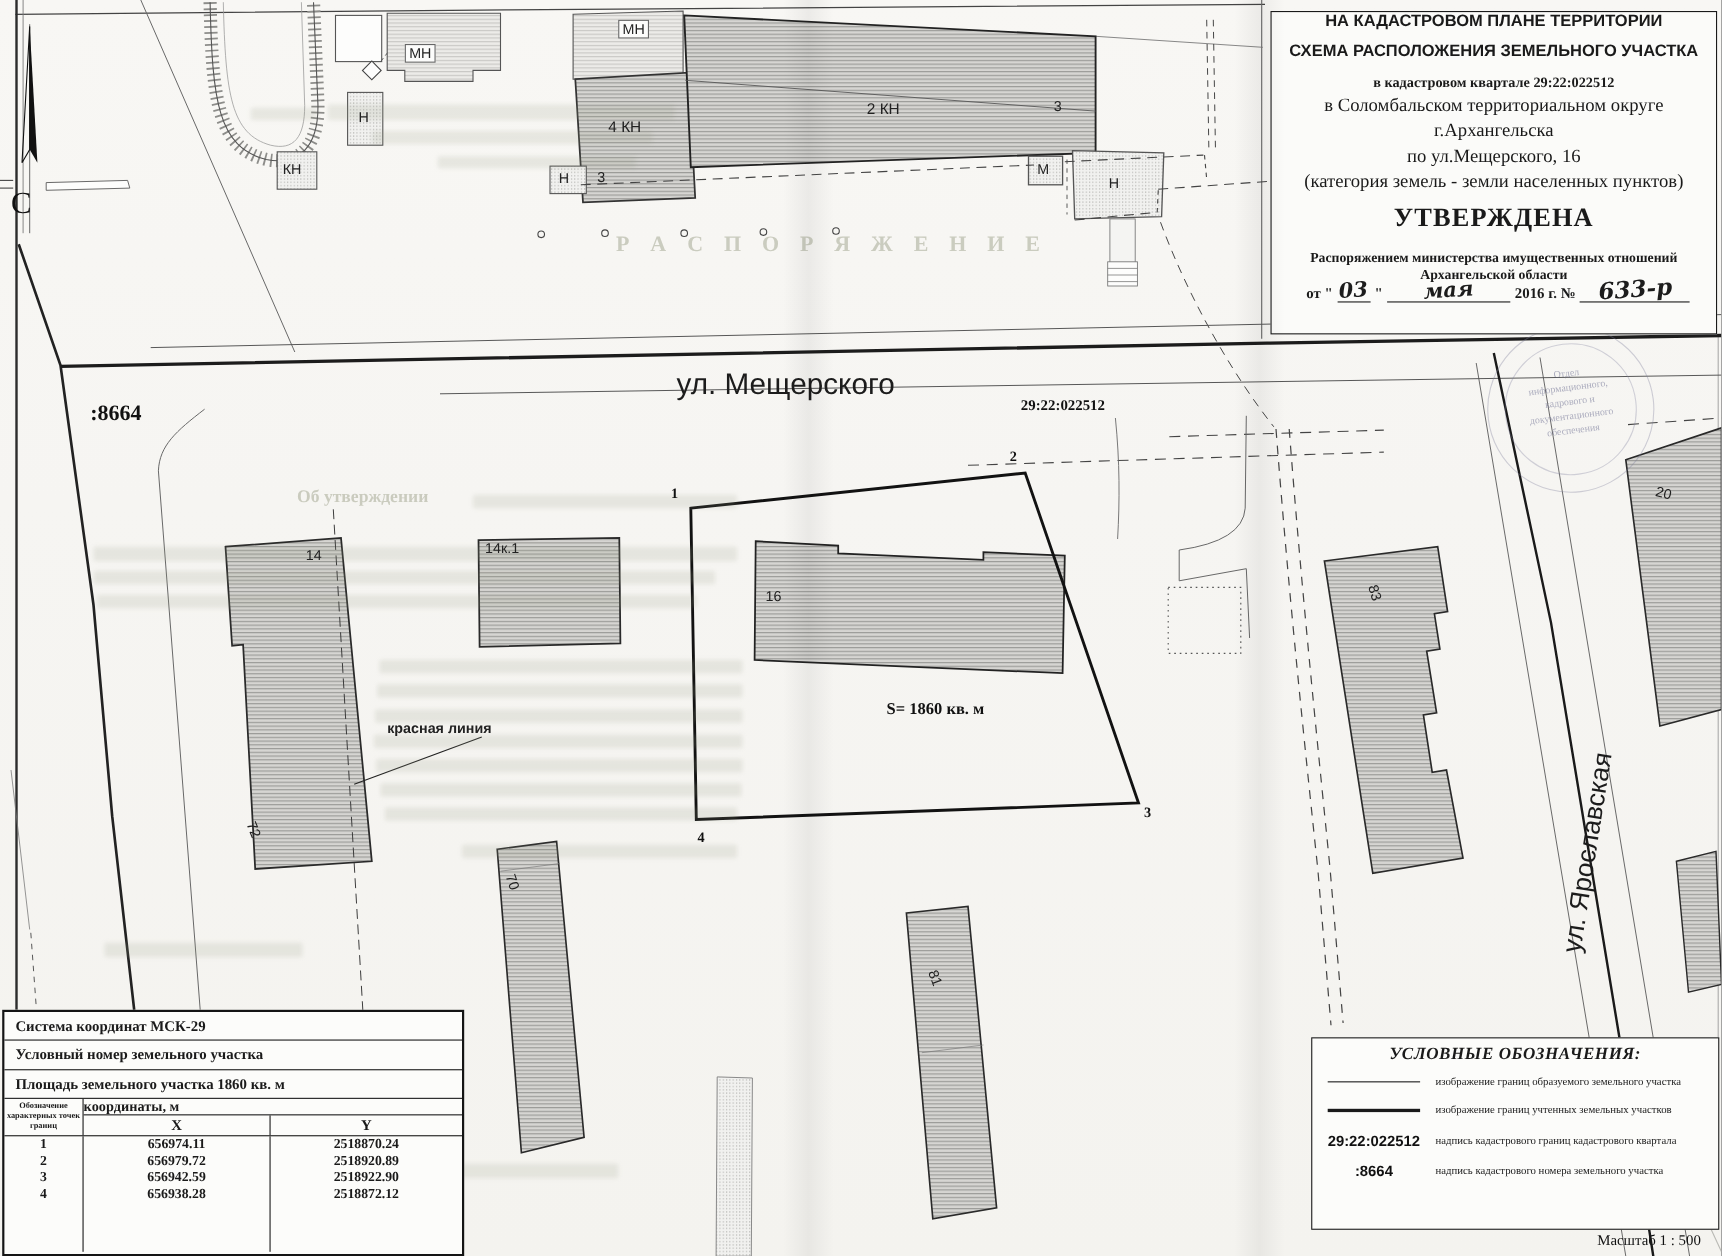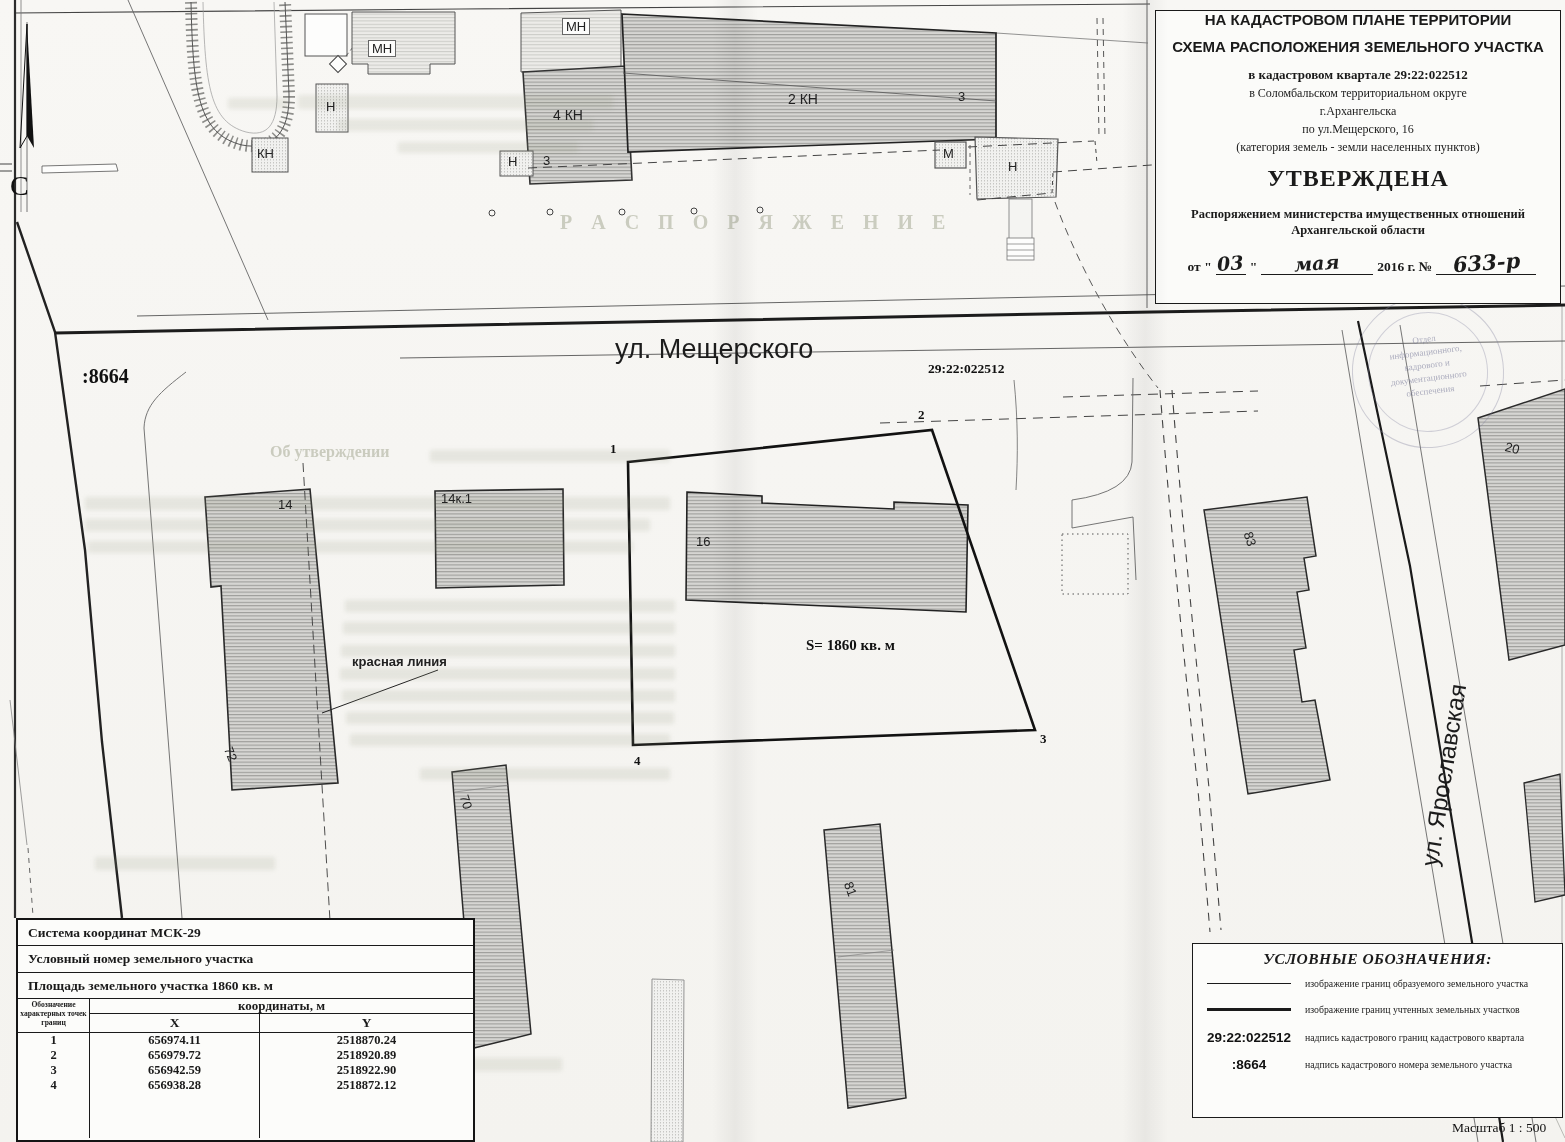--- a/index.html
+++ b/index.html
@@ -19,33 +19,33 @@
   .smudge{position:absolute; background:rgba(148,152,130,0.17); filter:blur(2px); border-radius:2px;}
   .ghost-txt{position:absolute; font-family:"Liberation Serif", serif; font-weight:bold; color:rgba(140,146,120,0.42); filter:blur(0.6px); white-space:nowrap; line-height:1;}
   
   #stamp{position:absolute; left:1352px; top:296px; width:150px; height:150px; border:1.6px solid rgba(125,125,155,0.35); border-radius:50%; transform:rotate(-7deg);}
   #stamp .inner{position:absolute; left:15px; top:15px; right:15px; bottom:15px; border:1px solid rgba(125,125,155,0.32); border-radius:50%;}
   #stamp .stxt{position:absolute; left:0; right:0; top:36px; text-align:center; font-size:9px; line-height:1.45; color:rgba(110,112,145,0.55); font-family:"Liberation Serif", serif;}
   
   #titleblock{position:absolute; left:1155px; top:10px; width:406px; height:294px; background:#fbfbf9; border:1.6px solid #1a1a1a; box-sizing:border-box; text-align:center;}
   #titleblock .h1{font-family:"Liberation Sans", sans-serif; font-weight:bold; font-size:15px; line-height:1.25; margin-top:8px;}
   #titleblock .qline{font-weight:bold; font-size:13px; margin-top:10px;}
-  #titleblock .nline{font-size:12px; margin-top:3px;}
+  #titleblock .nline{font-size:17px; margin-top:3px;}
   #titleblock .appr{font-weight:bold; font-size:24px; letter-spacing:1px; margin-top:10px;}
   #titleblock .ord{font-weight:bold; font-size:12.5px; line-height:1.3; margin-top:14px;}
   #dateline{position:absolute; left:18px; right:10px; top:243px; display:flex; align-items:flex-end; justify-content:center; gap:4px; font-weight:bold; font-size:13.5px;}
   .blank{display:inline-block; border-bottom:1.5px solid #1a1a1a; text-align:center;}
   .hand{font-family:"DejaVu Serif", serif; font-style:italic; font-weight:bold; font-size:19px; color:#1c1c1c; display:inline-block; transform:rotate(-4deg); line-height:0.9;}
   
-  #ctable{position:absolute; left:16px; top:918px; width:459px; height:224px; background:#fcfcfa; border:2px solid #141414; box-sizing:border-box; font-family:"Liberation Serif", serif;}
+  #ctable{position:absolute; left:2px; top:918px; width:420px; height:224px; background:#fcfcfa; border:2px solid #141414; box-sizing:border-box; font-family:"Liberation Serif", serif;}
   #ctable .trow{border-bottom:1.5px solid #1a1a1a; font-weight:bold; font-size:13.5px; padding-left:10px; box-sizing:border-box; display:flex; align-items:center;}
   #cthead{display:flex; height:34px; border-bottom:1.2px solid #1a1a1a; box-sizing:border-box;}
   #cthead .c1{width:72px; border-right:1.5px solid #1a1a1a; box-sizing:border-box; font-weight:bold; font-size:7.6px; line-height:1.2; text-align:center; padding-top:1px;}
   #cthead .c2{flex:1; display:flex; flex-direction:column;}
-  #cthead .coordhdr{height:15px; border-bottom:1px solid #1a1a1a; font-weight:bold; font-size:13px; text-align:center; line-height:14px;}
+  #cthead .coordhdr{height:15px; border-bottom:1px solid #1a1a1a; font-weight:bold; font-size:13px; text-align:left; line-height:14px;}
   #cthead .xy{display:flex; flex:1;}
   #cthead .xy .x{width:170px; border-right:1.5px solid #1a1a1a; box-sizing:border-box; font-weight:bold; font-size:13.5px; text-align:center; line-height:18px;}
   #cthead .xy .y{flex:1; font-weight:bold; font-size:13.5px; text-align:center; line-height:18px;}
   #ctdata{display:flex; height:105px;}
   #ctdata .c1{width:72px; border-right:1.5px solid #1a1a1a; box-sizing:border-box; text-align:center;}
   #ctdata .cx{width:170px; border-right:1.5px solid #1a1a1a; box-sizing:border-box; text-align:center;}
   #ctdata .cy{flex:1; text-align:center;}
   #ctdata div div{height:15px; line-height:15px; font-weight:bold; font-size:12.5px;}
   
   #legend{position:absolute; left:1192px; top:943px; width:371px; height:175px; background:#fcfcfa; border:1.6px solid #1a1a1a; box-sizing:border-box;}

